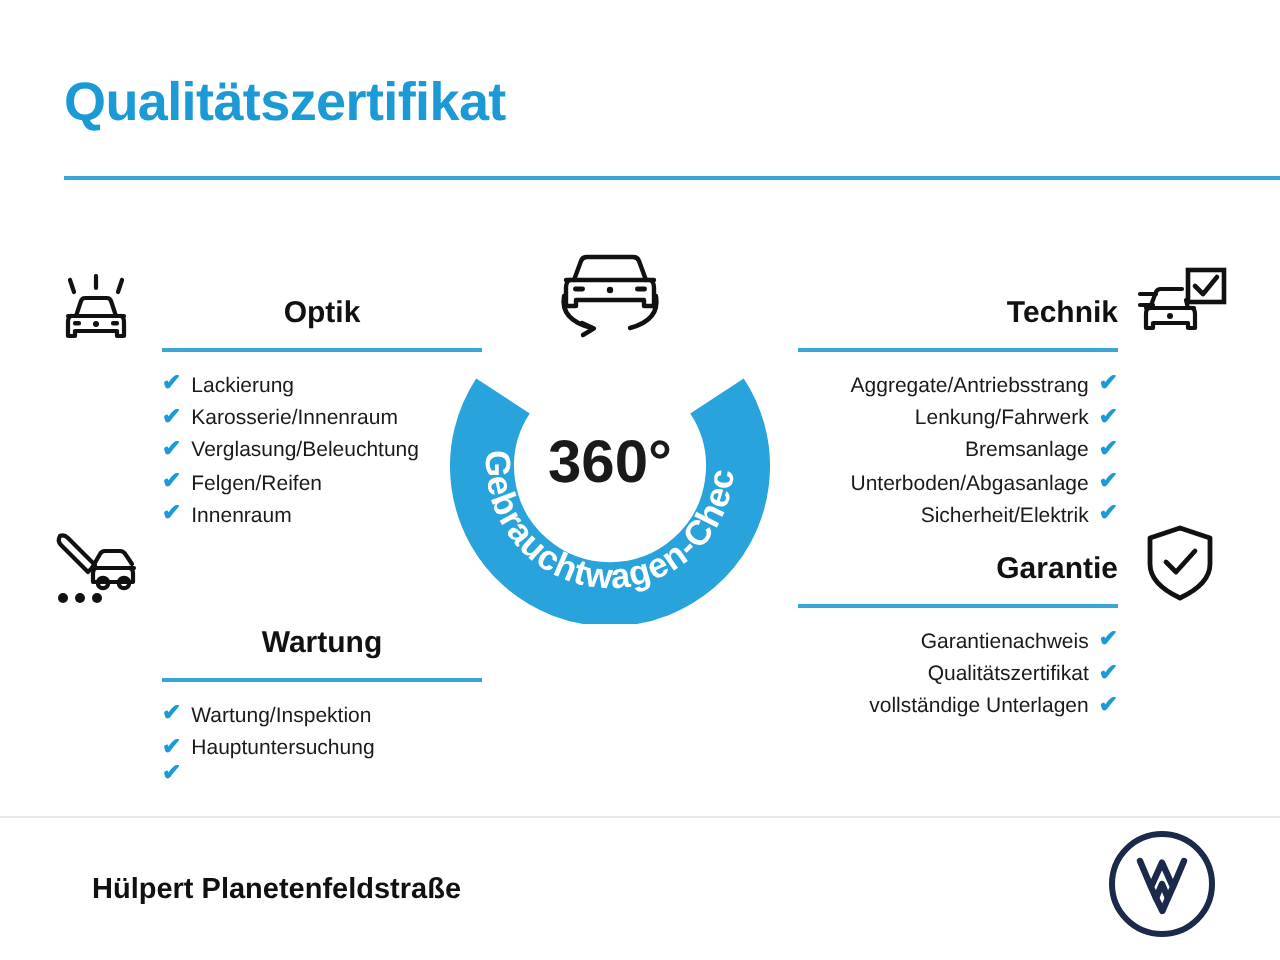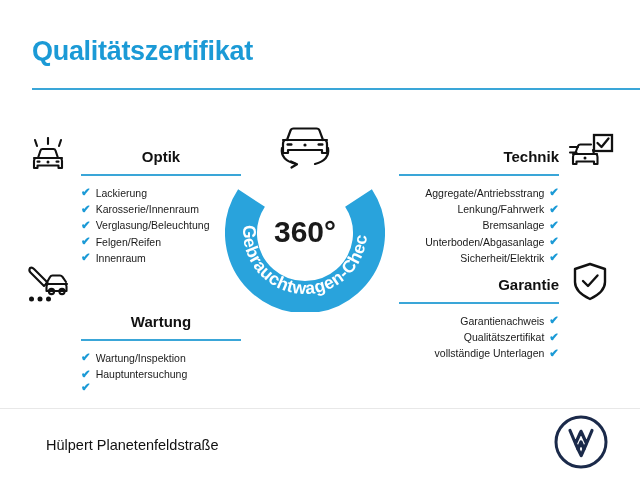--- a/index.html
+++ b/index.html
@@ -72,21 +72,21 @@
     letter-spacing:0px;
     margin-top:11px;
   }
 
   
   .foot-rule{
     position:absolute;left:0;top:408px;width:640px;height:1px;background:#e8e8e8;
   }
   .foot-name{
     position:absolute;left:46px;top:437px;
-    font-size:14.5px;font-weight:normal;color:#111;white-space:nowrap;
+    font-size:14.5px;font-weight:bold;color:#111;white-space:nowrap;
   }
   .vw{position:absolute;left:553px;top:414px;width:56px;height:56px;}
 </style>
 </head>
 <body>
 
 <div class="page">
 
   <div class="title">Qualitätszertifikat</div>
   <div class="top-rule"></div>

